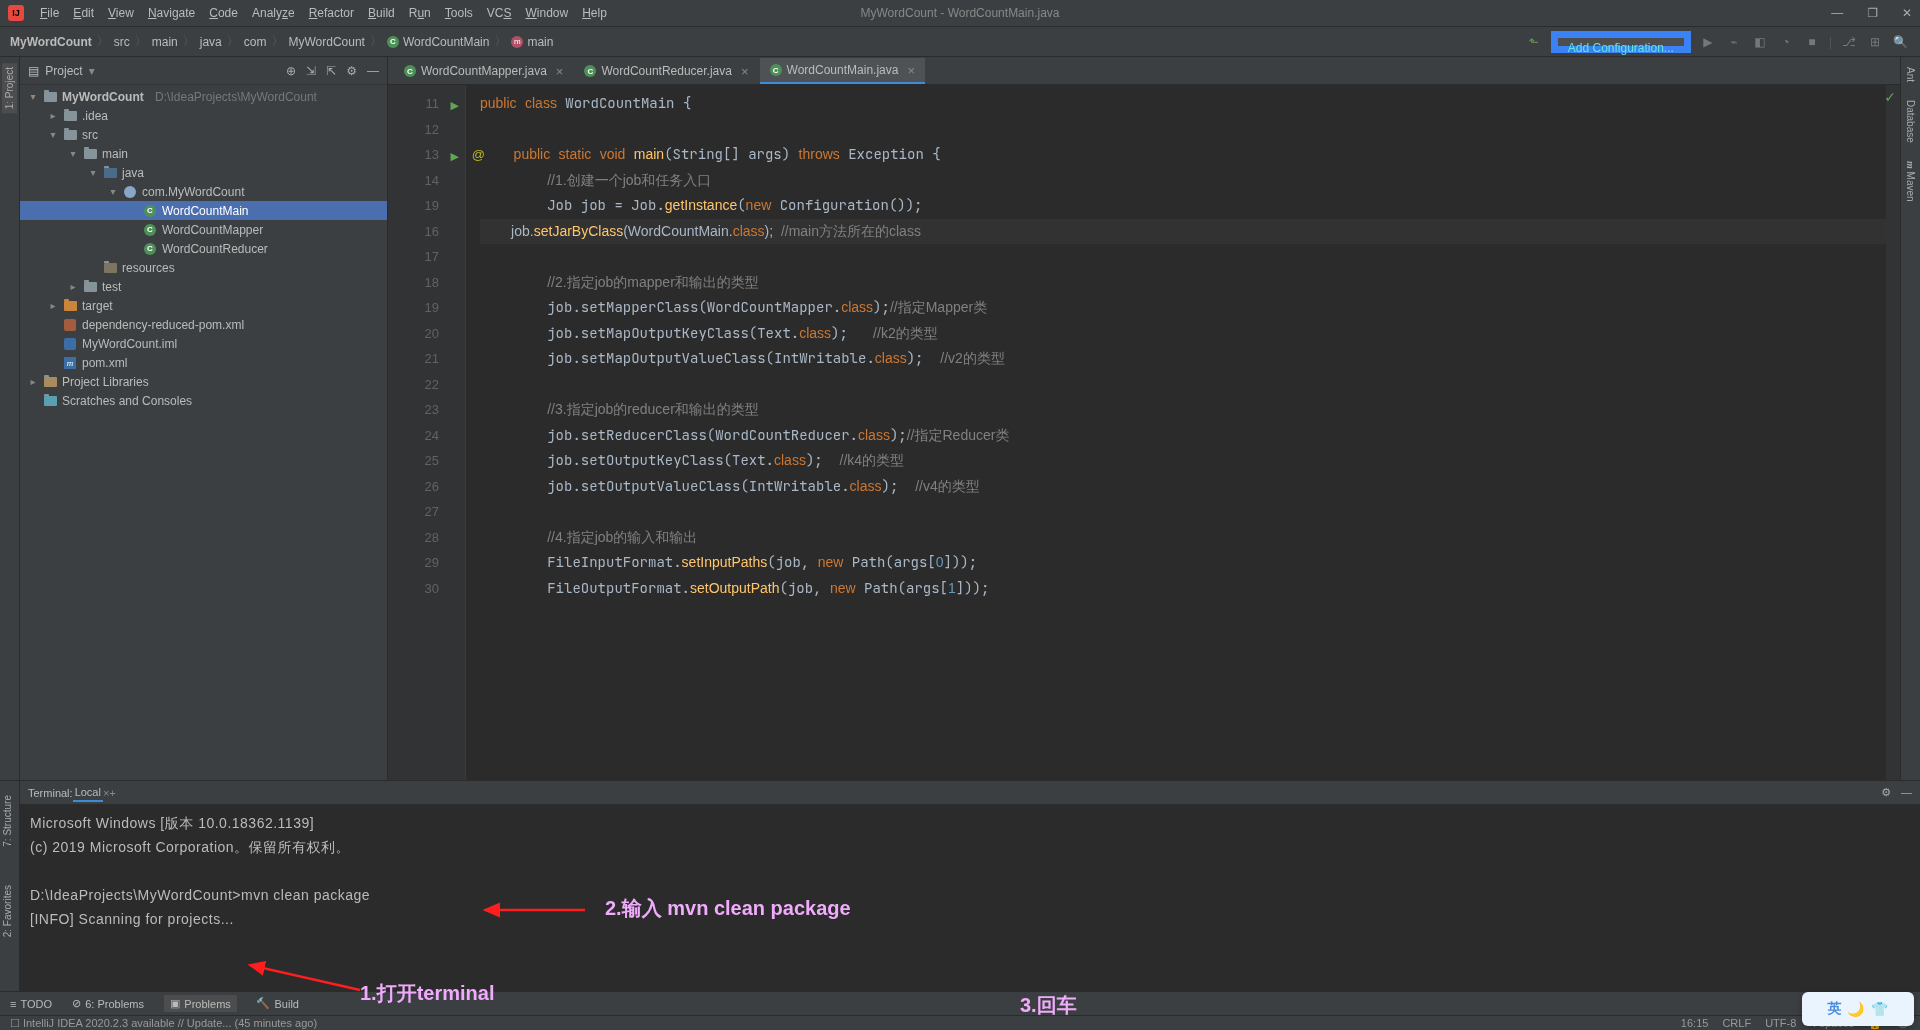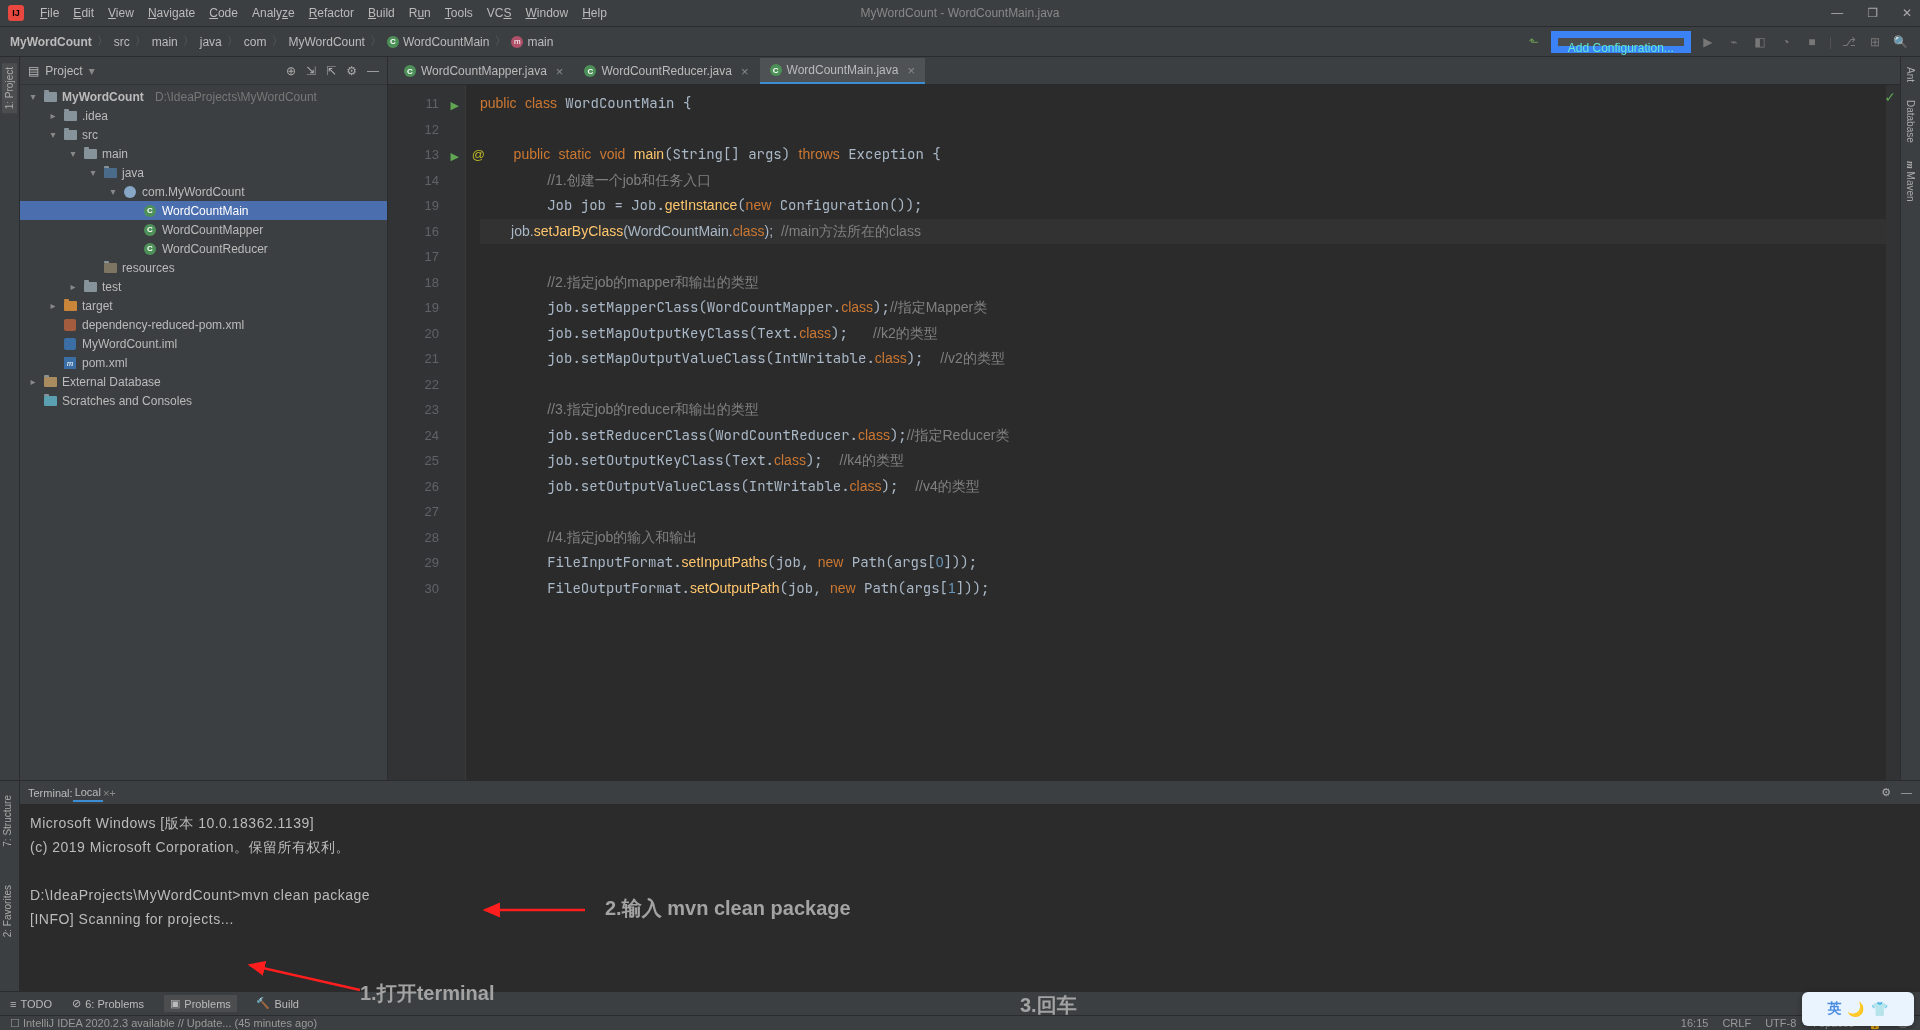--- a/index.html
+++ b/index.html
@@ -60,21 +60,21 @@
 .terminal-leftstrip .vtab { writing-mode:vertical-lr; transform:rotate(180deg); font-size:10px; color:#aaa; padding:4px 2px; margin-top:10px; }
 .terminal-main { flex:1; display:flex; flex-direction:column; }
 .terminal-tabs { height:24px; background:#3c3f41; display:flex; align-items:center; padding:0 8px; font-size:11px; border-bottom:1px solid #2b2b2b; }
 .terminal-tabs .ttab { border-bottom:2px solid #3c8dd4; padding:2px 2px; }
 .terminal-tabs .ticons { margin-left:auto; display:flex; gap:10px; color:#aaa; }
 .terminal-body { flex:1; padding:6px 10px; font-family:"Consolas",monospace; font-size:14px; line-height:24px; color:#bbbbbb; letter-spacing:0.5px; }
 .bottom-tabs { height:24px; background:#3c3f41; border-top:1px solid #292b2d; display:flex; align-items:center; font-size:11px; padding:0 10px; gap:20px; }
 .bottom-tabs .bt { display:flex; align-items:center; gap:4px; cursor:default; }
 .status-bar { height:15px; background:#3c3f41; border-top:1px solid #292b2d; font-size:11px; display:flex; align-items:center; padding:0 10px; color:#999; }
 .status-right { margin-left:auto; display:flex; gap:14px; }
-.annot { position:absolute; font-family:"Microsoft YaHei",sans-serif; font-weight:600; color:#a3a3a3; font-size:20px; pointer-events:none; z-index:50; }
+.annot { position:absolute; font-family:"Microsoft YaHei",sans-serif; font-weight:600; color:#f0abfc; font-size:20px; pointer-events:none; z-index:50; }
 .arrow-svg { position:absolute; pointer-events:none; z-index:49; }
 .ime-badge { position:absolute; right:6px; bottom:4px; width:112px; height:34px; background:#eaf4ff; border-radius:6px; display:flex; align-items:center; justify-content:center; gap:6px; box-shadow:0 2px 6px rgba(0,0,0,0.3); z-index:60; }
 .ime-badge span { color:#4a8de0; font-weight:bold; font-size:14px; }
 </style>
 </head>
 <body>
 
 <div class="titlebar">
   <div class="icon-ide">IJ</div>
   <div class="menu">
@@ -254,21 +254,21 @@
           <span class="tw-icon">
             <span class="maven-ic">m</span>
           </span>
           <span>pom.xml</span>
         </div>
       <div class="tree-row" style="padding-left:8px;">
           <span class="tw-arrow">▸</span>
           <span class="tw-icon">
             <span class="folder-ic" style="background:#a88b5f;"></span>
           </span>
-          <span>External Database</span>
+          <span>Project Libraries</span>
         </div>
       <div class="tree-row" style="padding-left:8px;">
           <span class="tw-arrow"></span>
           <span class="tw-icon">
             <span class="folder-ic" style="background:#5aa0b0;"></span>
           </span>
           <span>Scratches and Consoles</span>
         </div>
     </div>
   </div>

